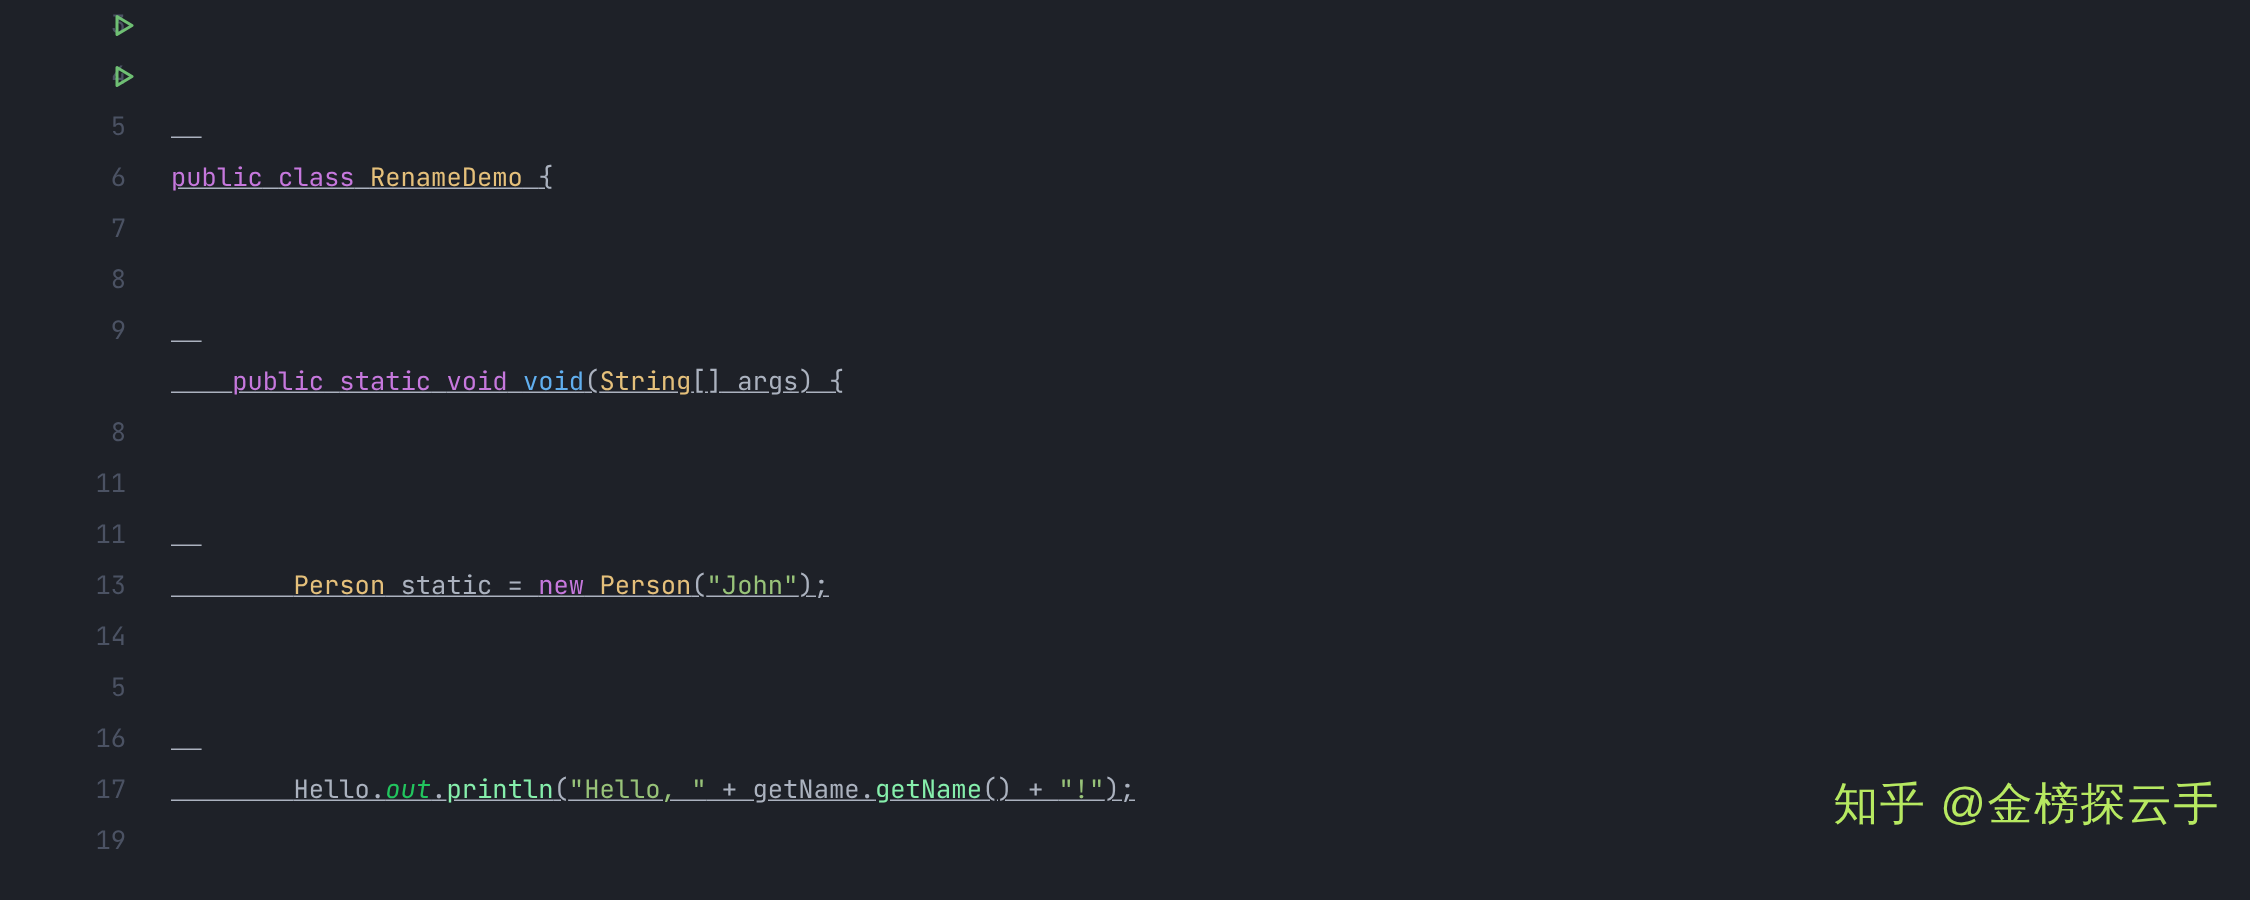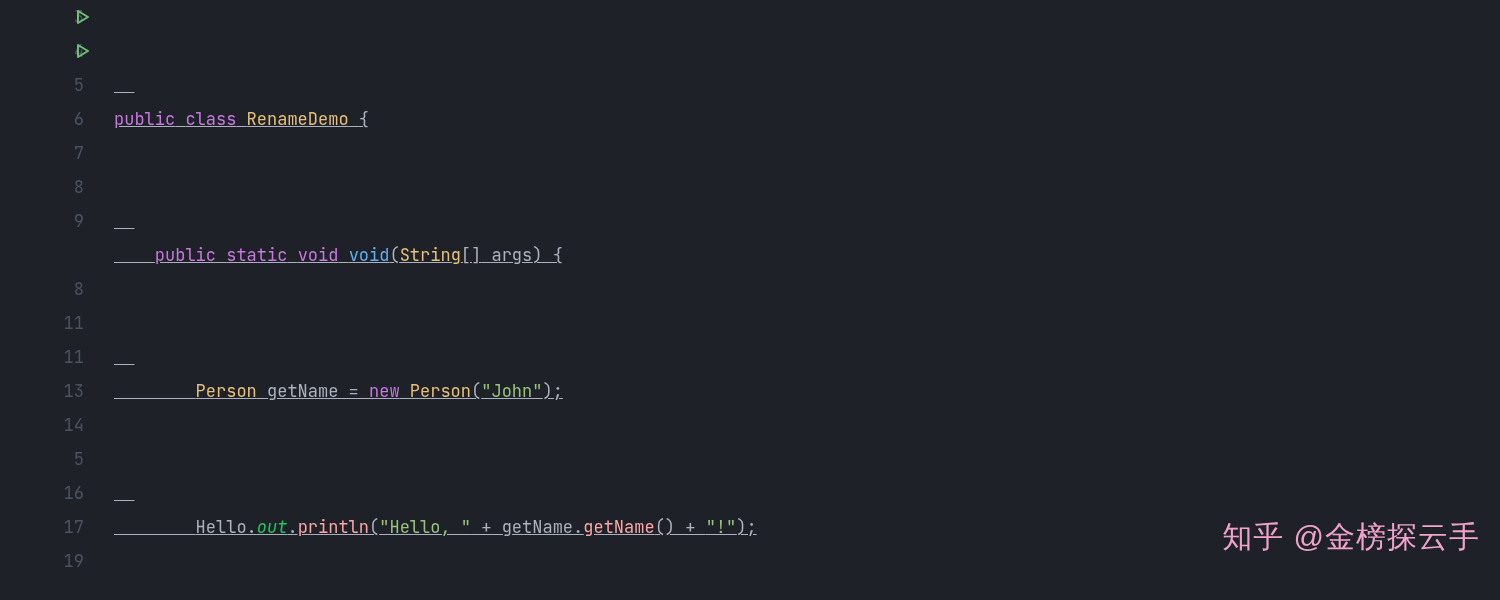--- a/index.html
+++ b/index.html
@@ -45,33 +45,33 @@
     white-space: pre;
     text-decoration: underline;
   }
   .line {
     height: 34px;
     position: relative;
   }
   .kw   { color: #c678dd; }
   .type { color: #e5c07b; }
   .fn   { color: #61afef; }
-  .fnYellow { color: #fca5a5; }
+  .fnYellow { color: #86efac; }
   .str  { color: #98c379; }
   .wh   { color: #abb2bf; }
   .field{ color: #22c55e; }
   .italic { font-style: italic; }
   .watermark {
     position: absolute;
     right: 20px;
     bottom: 46px;
     font-family: "Microsoft YaHei", sans-serif;
     font-size: 30px;
     font-weight: 500;
-    color: #f9a8d4;
+    color: #bef264;
     opacity: 0.96;
     letter-spacing: 1px;
   }
 </style>
 </head>
 <body>
 
 <div class="gutter">
   <div class="gutter-line"><span class="gutter-num">3</span>
     <span class="run-icon">
@@ -103,21 +103,21 @@
   <div class="gutter-line"><span class="gutter-num">17</span></div>
   <div class="gutter-line"><span class="gutter-num">19</span></div>
 </div>
 
 <div class="editor">
 
   <div class="line"><span class="kw">public</span> <span class="kw">class</span> <span class="type">RenameDemo</span> <span class="wh">{</span></div>
 
   <div class="line">    <span class="kw">public</span> <span class="kw">static</span> <span class="kw">void</span> <span class="fn">void</span><span class="wh">(</span><span class="type">String</span><span class="wh">[]</span><span class="wh"> args</span><span class="wh">) {</span></div>
 
-  <div class="line">        <span class="type">Person</span><span class="wh"> getName = </span><span class="kw">new</span><span class="type"> Person</span><span class="wh">(</span><span class="str">"John"</span><span class="wh">);</span></div>
+  <div class="line">        <span class="type">Person</span><span class="wh"> static = </span><span class="kw">new</span><span class="type"> Person</span><span class="wh">(</span><span class="str">"John"</span><span class="wh">);</span></div>
 
   <div class="line">        <span class="wh">Hello.</span><span class="field italic">out</span><span class="wh">.</span><span class="fnYellow">println</span><span class="wh">(</span><span class="str">"Hello, "</span><span class="wh"> + getName.</span><span class="fnYellow">getName</span><span class="wh">() + </span><span class="str">"!"</span><span class="wh">);</span></div>
 
   
 
   
 
   
 
   

